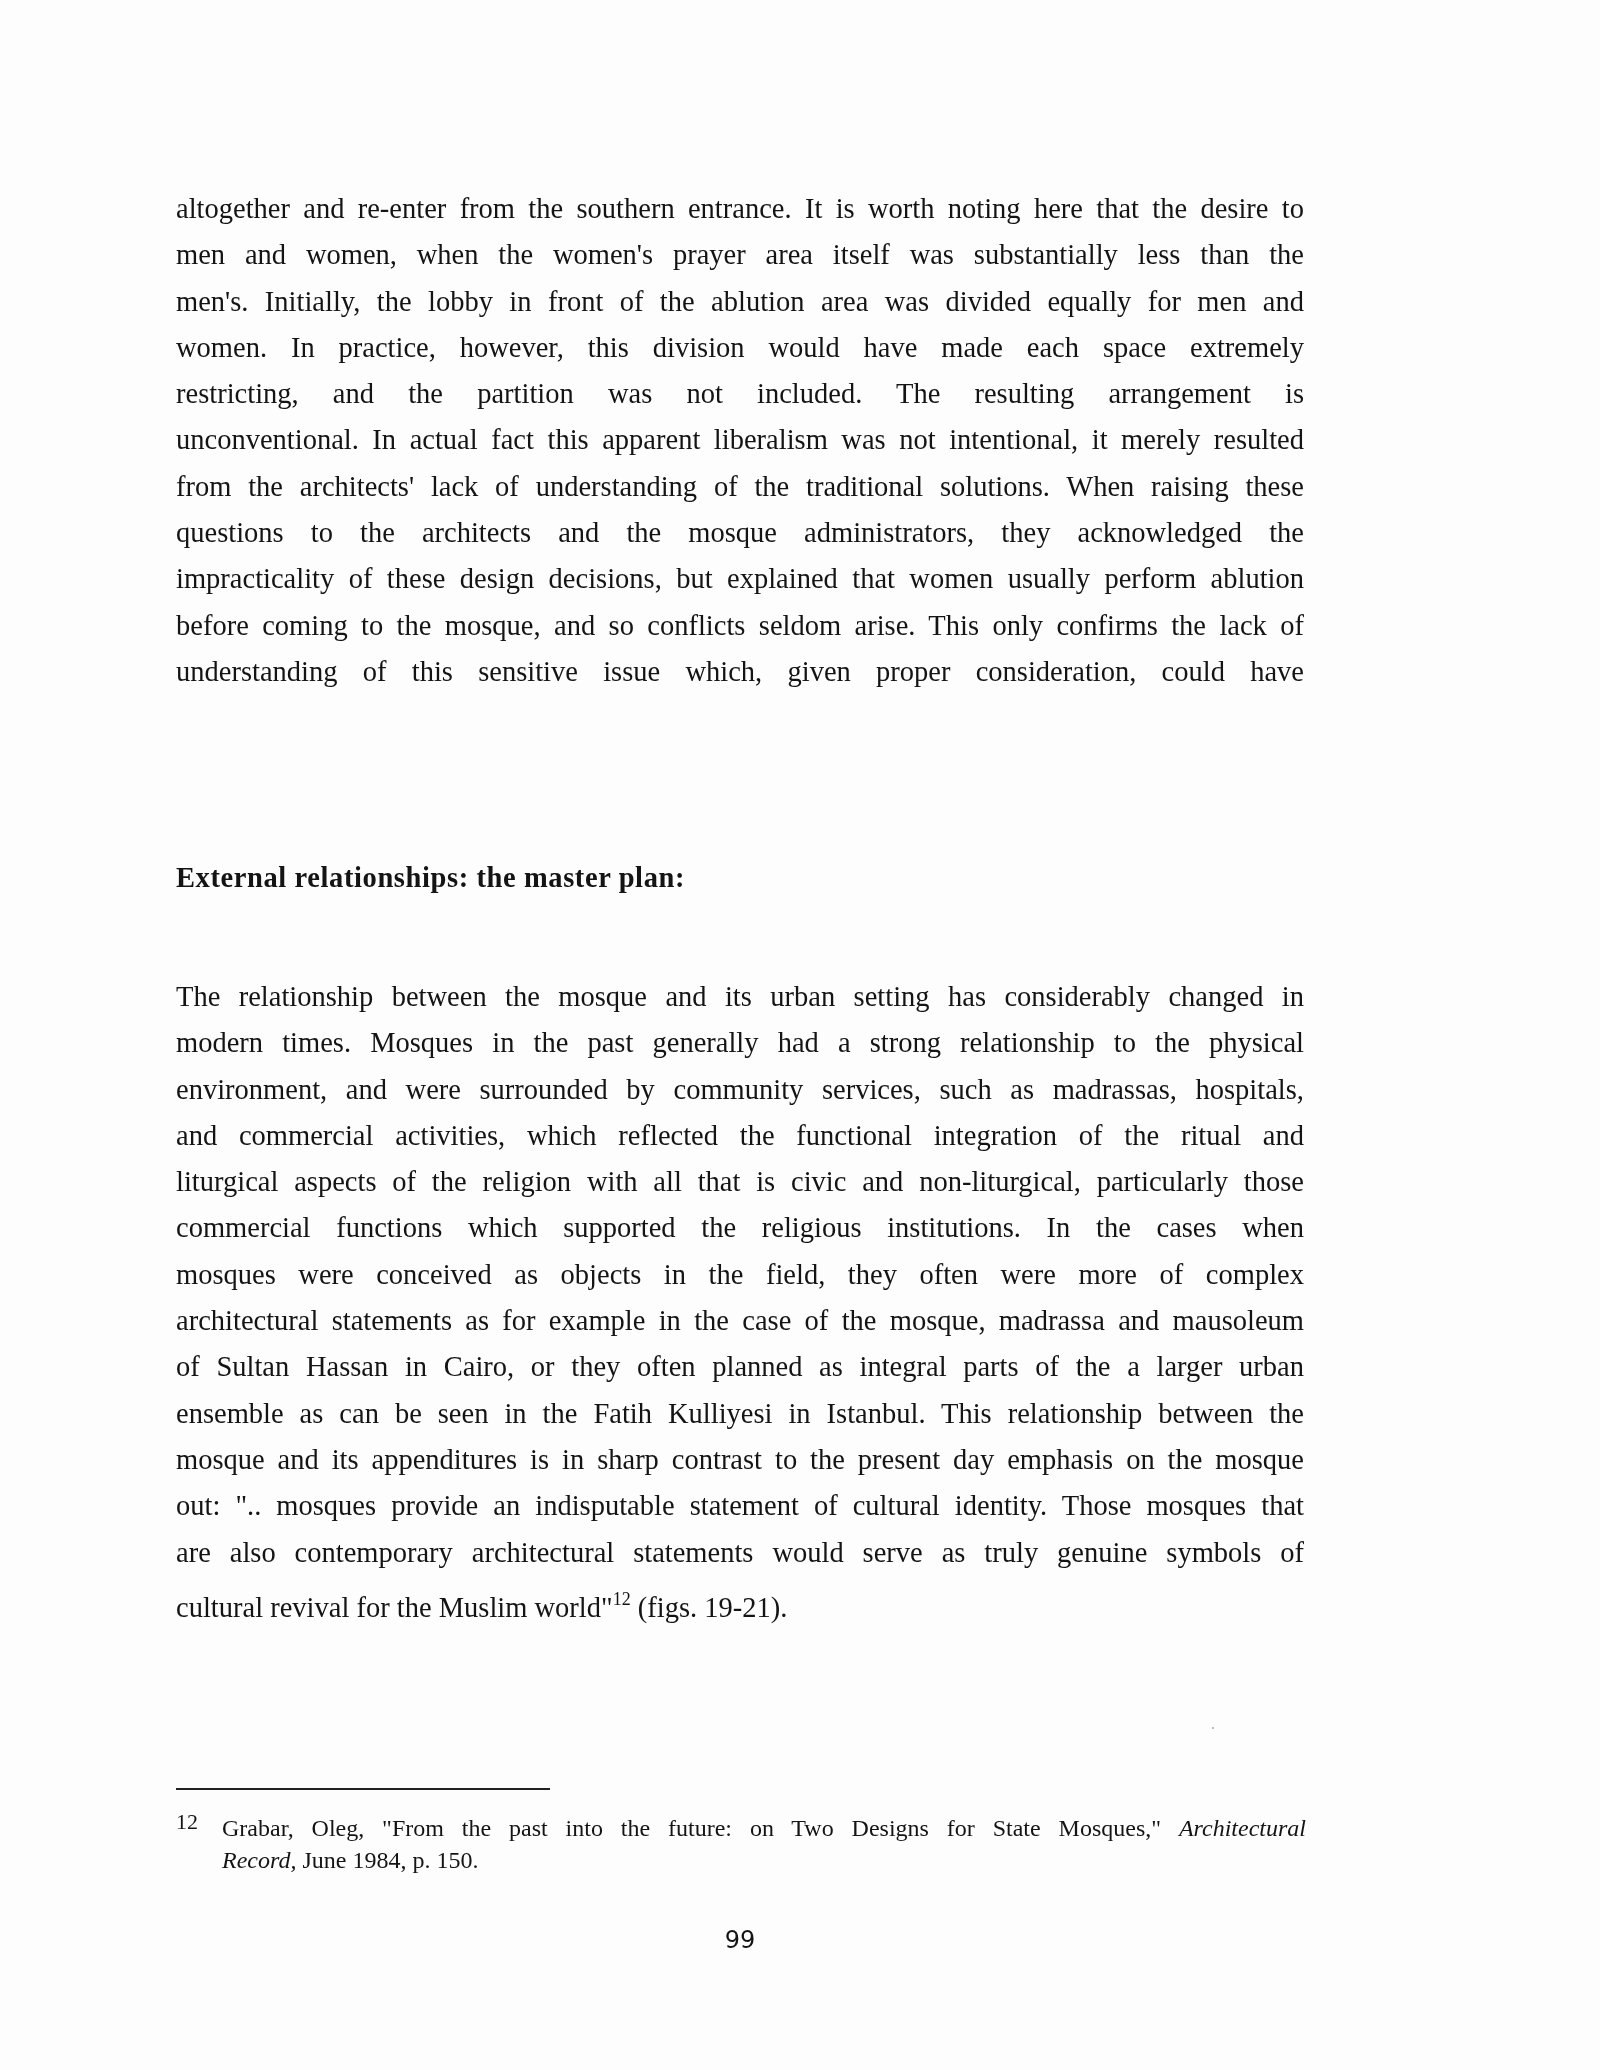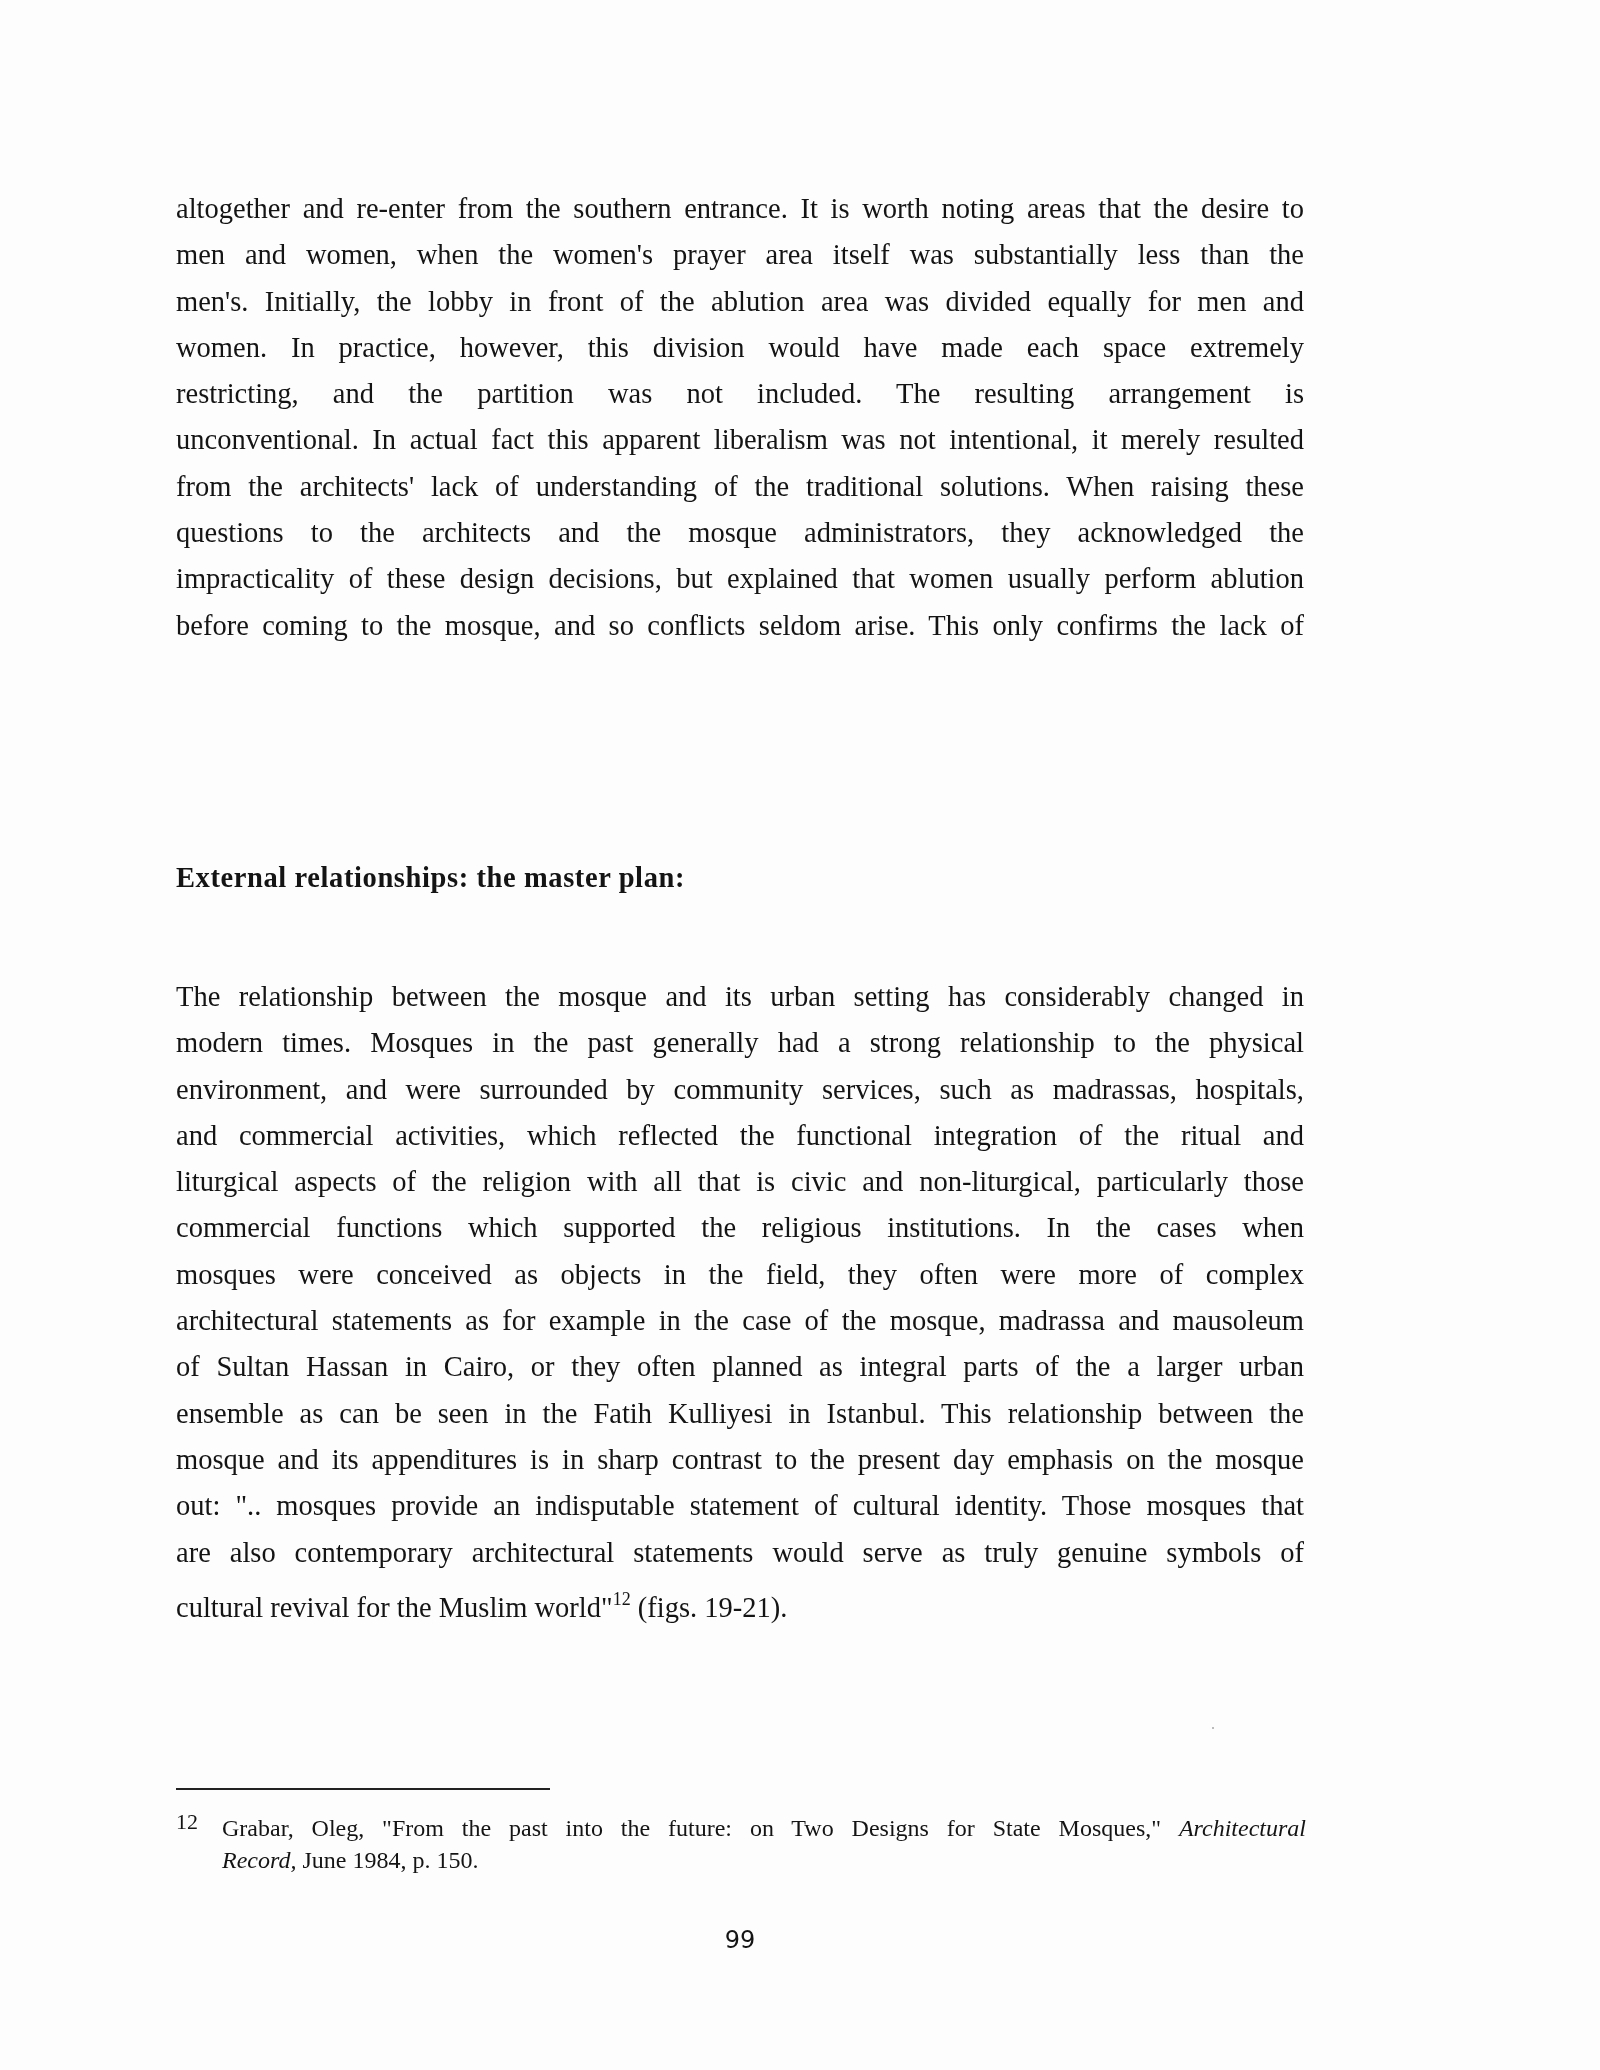--- a/index.html
+++ b/index.html
@@ -25,30 +25,31 @@
     .page-number { position: absolute; left: 720px; top: 1926px; width: 40px; text-align: center;
                    font-family: "DejaVu Sans", sans-serif; font-size: 24px; }
     .speck { position: absolute; left: 1212px; top: 1727px; width: 2px; height: 2px; background: #bbb; }
   </style>
 </head>
 <body>
 
 <div class="page">
 
   <div class="block para1">
-    <span class="line" style="display: block;">altogether and re-enter from the southern entrance. It is worth noting areas that the desire to</span>
+    <span class="line" style="display: block;">altogether and re-enter from the southern entrance. It is worth noting here that the desire to</span>
     <span class="line" style="display: block;">men and women, when the women's prayer area itself was substantially less than the</span>
     <span class="line" style="display: block;">men's. Initially, the lobby in front of the ablution area was divided equally for men and</span>
     <span class="line" style="display: block;">women. In practice, however, this division would have made each space extremely</span>
     <span class="line" style="display: block;">restricting, and the partition was not included. The resulting arrangement is</span>
     <span class="line" style="display: block;">unconventional. In actual fact this apparent liberalism was not intentional, it merely resulted</span>
     <span class="line" style="display: block;">from the architects' lack of understanding of the traditional solutions. When raising these</span>
     <span class="line" style="display: block;">questions to the architects and the mosque administrators, they acknowledged the</span>
     <span class="line" style="display: block;">impracticality of these design decisions, but explained that women usually perform ablution</span>
     <span class="line" style="display: block;">before coming to the mosque, and so conflicts seldom arise.  This only confirms the lack of</span>
+    <span class="line" style="display: block;">understanding of this sensitive issue which, given proper consideration, could have</span>
   </div>
 
   <div class="heading">External relationships: the master plan:</div>
 
   <div class="block para2">
     <span class="line" style="display: block;">The relationship between the mosque and its urban setting has considerably changed in</span>
     <span class="line" style="display: block;">modern times. Mosques in the past generally had a strong relationship to the physical</span>
     <span class="line" style="display: block;">environment, and were surrounded by community services, such as madrassas, hospitals,</span>
     <span class="line" style="display: block;">and commercial activities, which reflected the functional integration of the ritual and</span>
     <span class="line" style="display: block;">liturgical aspects of the religion with all that is civic and non-liturgical, particularly those</span>

